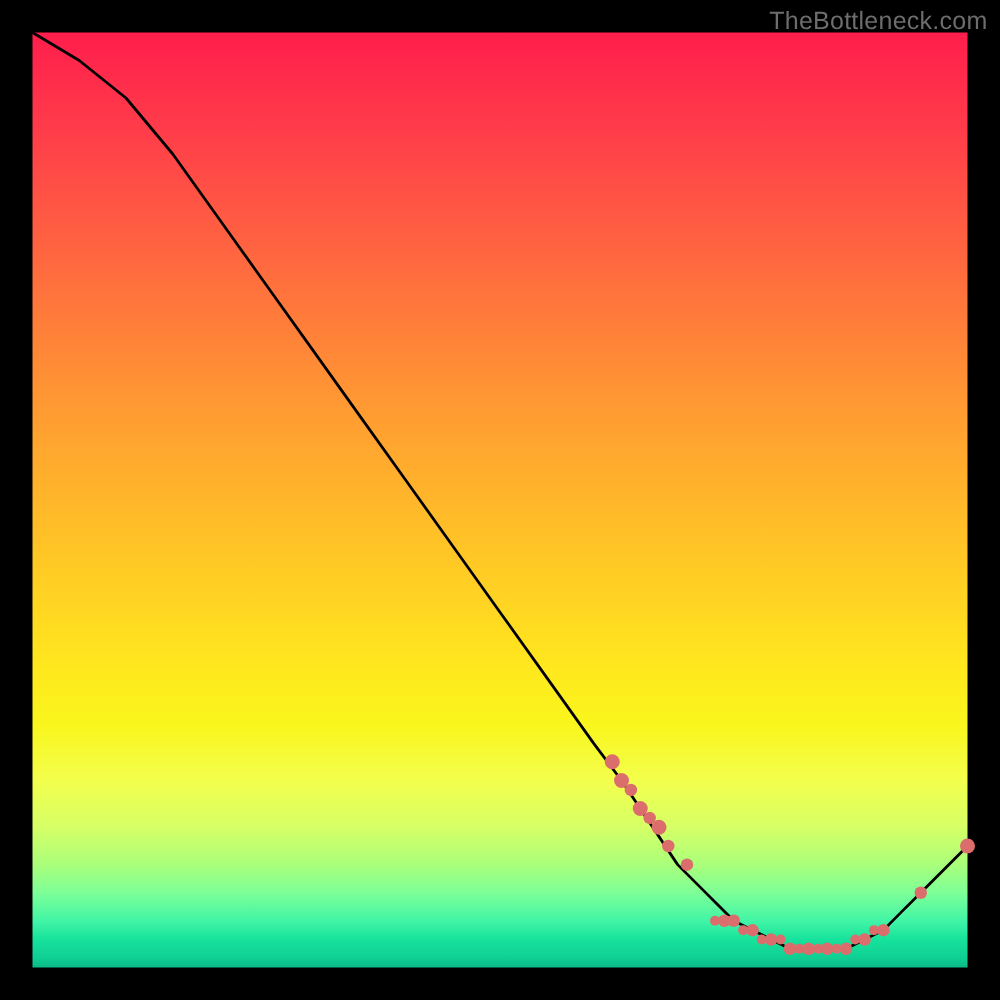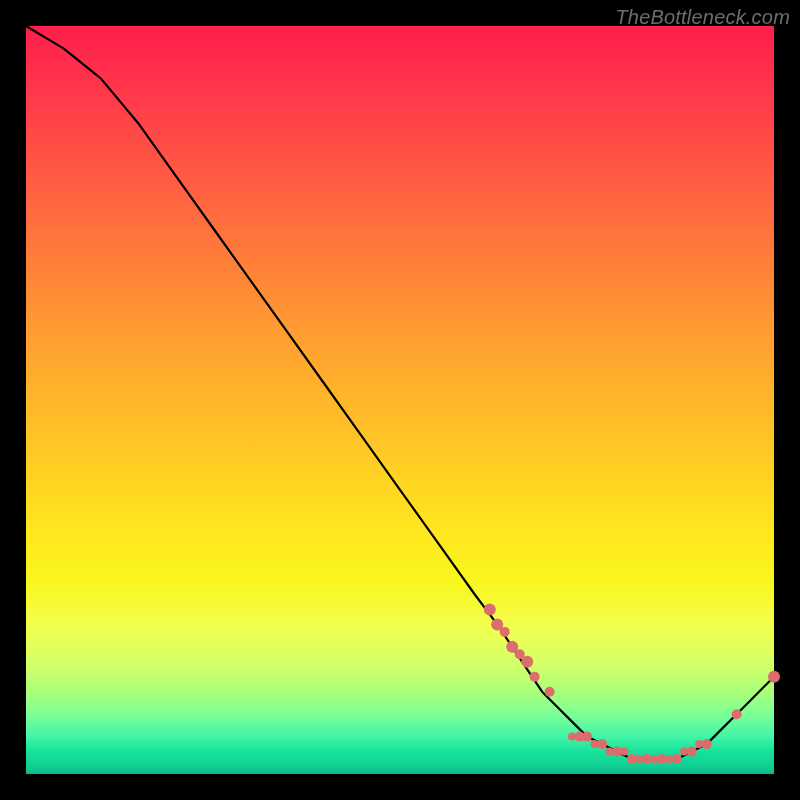--- a/index.html
+++ b/index.html
@@ -52,21 +52,20 @@
   }
   .watermark {
     position: absolute;
     top: 6px;
     right: 10px;
     font-family: Arial, Helvetica, sans-serif;
     font-size: 20px;
     color: #6d6d6d;
     letter-spacing: 0.2px;
     user-select: none;
-    font-style: italic;
   }
   .pt {
     fill: #db6e6c;
   }
   path.main {
     fill: none;
     stroke: #000;
     stroke-width: 2.2;
     stroke-linecap: round;
     stroke-linejoin: round;

